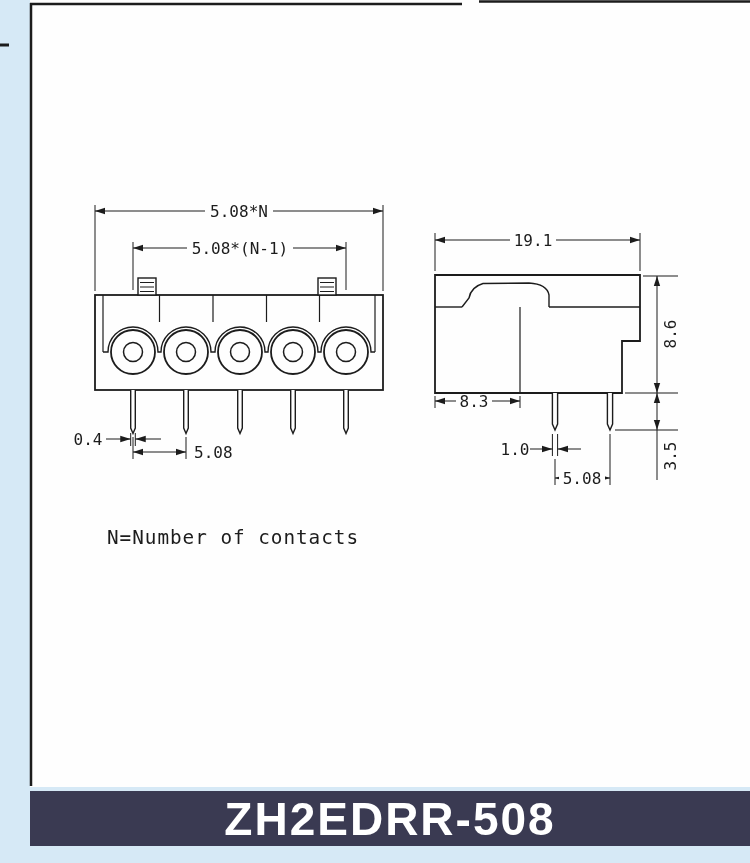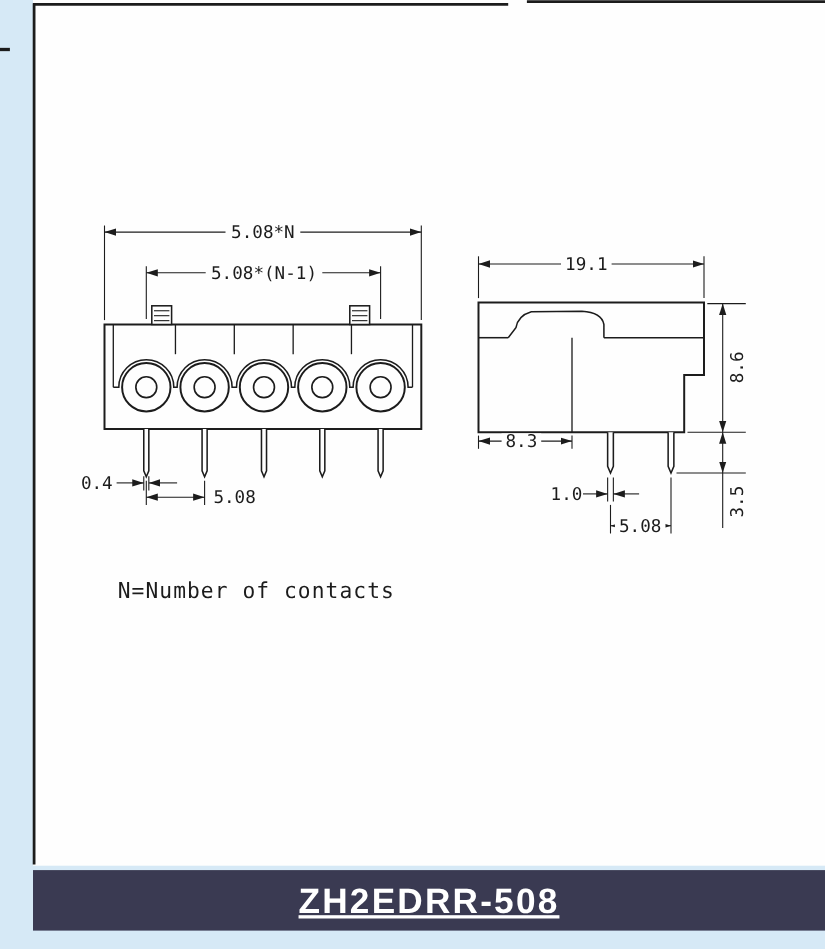--- a/index.html
+++ b/index.html
@@ -10,21 +10,21 @@
   }
   .sheet{position:absolute;left:30px;top:0;width:720px;height:787px;background:#fefefe;}
   svg{position:absolute;left:0;top:0;}
   .banner{
     position:absolute;left:30px;top:791px;width:720px;height:55px;
     display:flex;align-items:center;justify-content:center;
     background:#3a3a52;color:#ffffff;
   }
   .banner span{
     font-family:"Liberation Sans",sans-serif;font-weight:bold;
-    font-size:32px;letter-spacing:2px;line-height:1;text-decoration:underline;
+    font-size:46px;letter-spacing:2px;line-height:1;
   }
   text{font-family:"DejaVu Sans Mono","Liberation Mono",monospace;fill:#1c1c1c;}
   .dim{font-size:16px;}
   .note{font-size:20px;letter-spacing:1px;}
 </style>
 </head>
 <body style="background: rgb(214, 233, 246);">
 
 <div class="sheet"></div>
 

